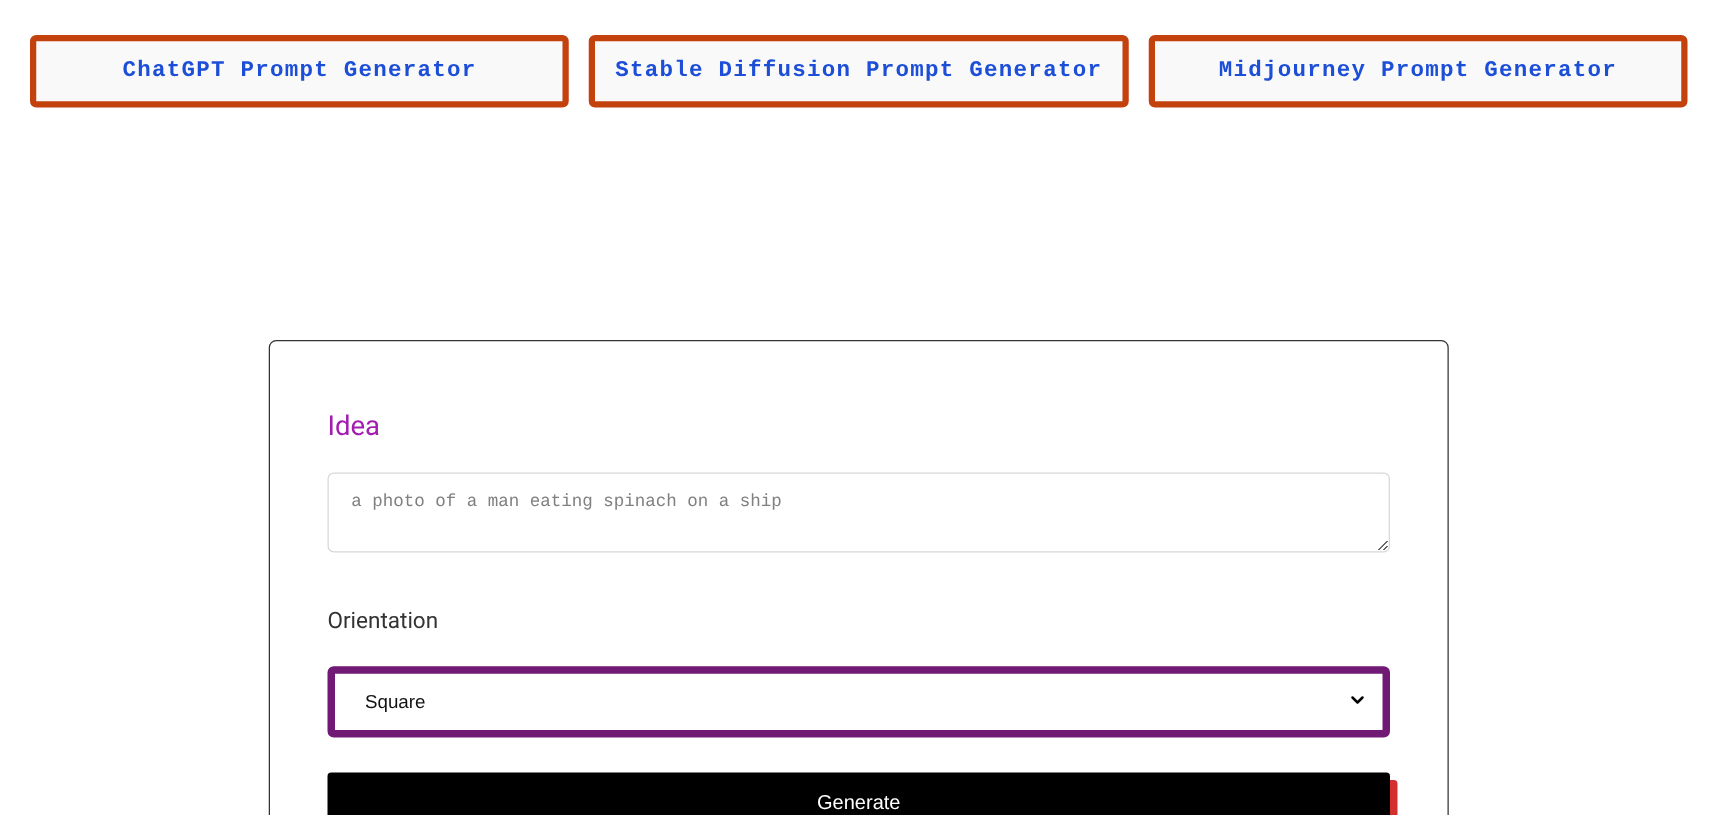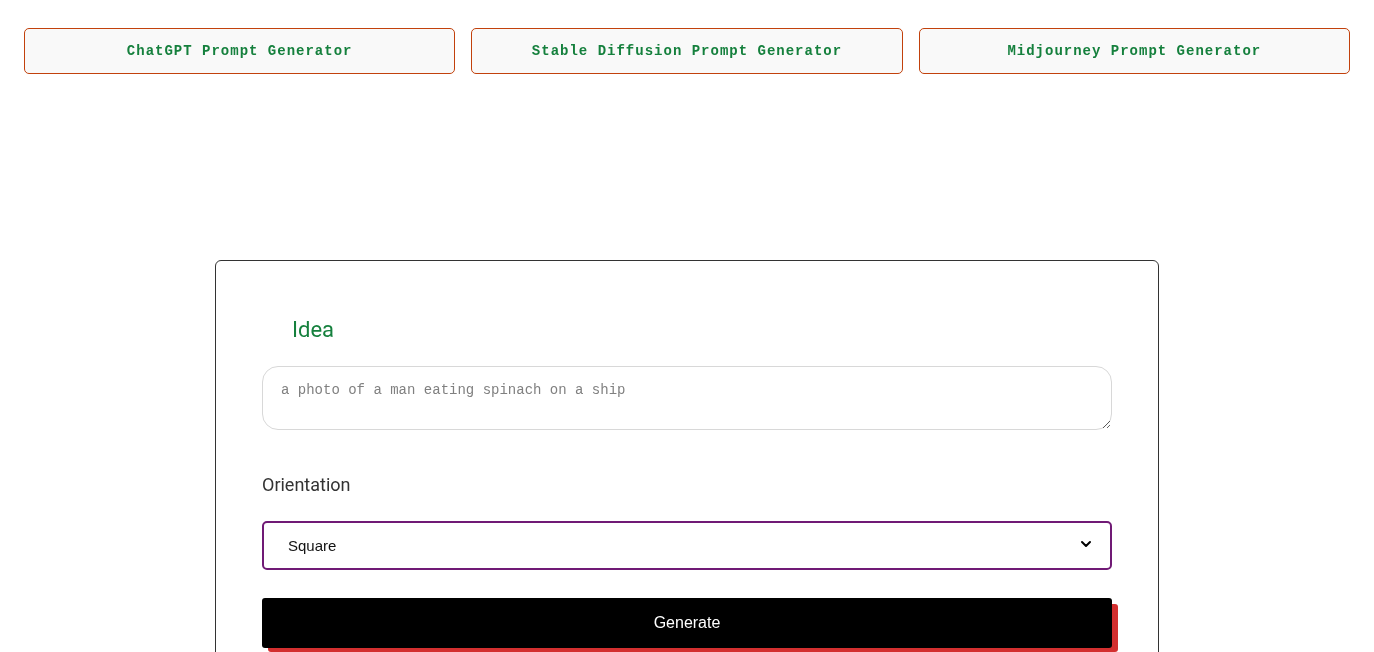--- a/index.html
+++ b/index.html
@@ -15,50 +15,49 @@
       overflow: hidden;
     }
     .tabs-row {
       display: flex;
       gap: 16px;
       padding: 28px 24px 0 24px;
     }
     .tab {
       flex: 1;
       background: #f9f9f9;
-      border: 1px solid #c2410c;
+      border: 5px solid #c2410c;
       border-radius: 5px;
       padding: 14px 0;
       text-align: center;
-      font-size: 14px;
+      font-size: 18px;
       font-weight: 600;
-      color: #15803d;
+      color: #1d4ed8;
       letter-spacing: 1px;
       cursor: pointer;
       font-family: "Courier New", Courier, monospace;
     }
     .form-card {
       width: 944px;
       margin: 186px auto 0 auto;
       border: 1px solid #333333;
       border-radius: 6px;
       padding: 56px 46px 0 46px;
       min-height: 400px;
     }
     .field-label {
       font-size: 22px;
-      color: #15803d;
+      color: #a21caf;
       font-weight: 400;
       margin-bottom: 24px;
-      margin-left: 30px;
     }
     .idea-textarea {
       width: 100%;
       border: 1px solid #d8d8d8;
-      border-radius: 16px;
+      border-radius: 5px;
       padding: 14px 18px;
       font-family: "Courier New", Courier, monospace;
       font-size: 14px;
       color: #808080;
       resize: both;
       height: 64px;
       line-height: 1.4;
       outline: none;
     }
     .idea-textarea::placeholder {
@@ -70,21 +69,21 @@
       font-weight: 400;
       margin-top: 40px;
       margin-bottom: 26px;
     }
     .select-wrap {
       position: relative;
       width: 100%;
     }
     .orientation-select {
       width: 100%;
-      border: 2px solid #701a75;
+      border: 6px solid #701a75;
       border-radius: 5px;
       padding: 14px 24px;
       font-size: 15px;
       color: #111111;
       background: #ffffff;
       appearance: none;
       -webkit-appearance: none;
       outline: none;
       cursor: pointer;
     }

